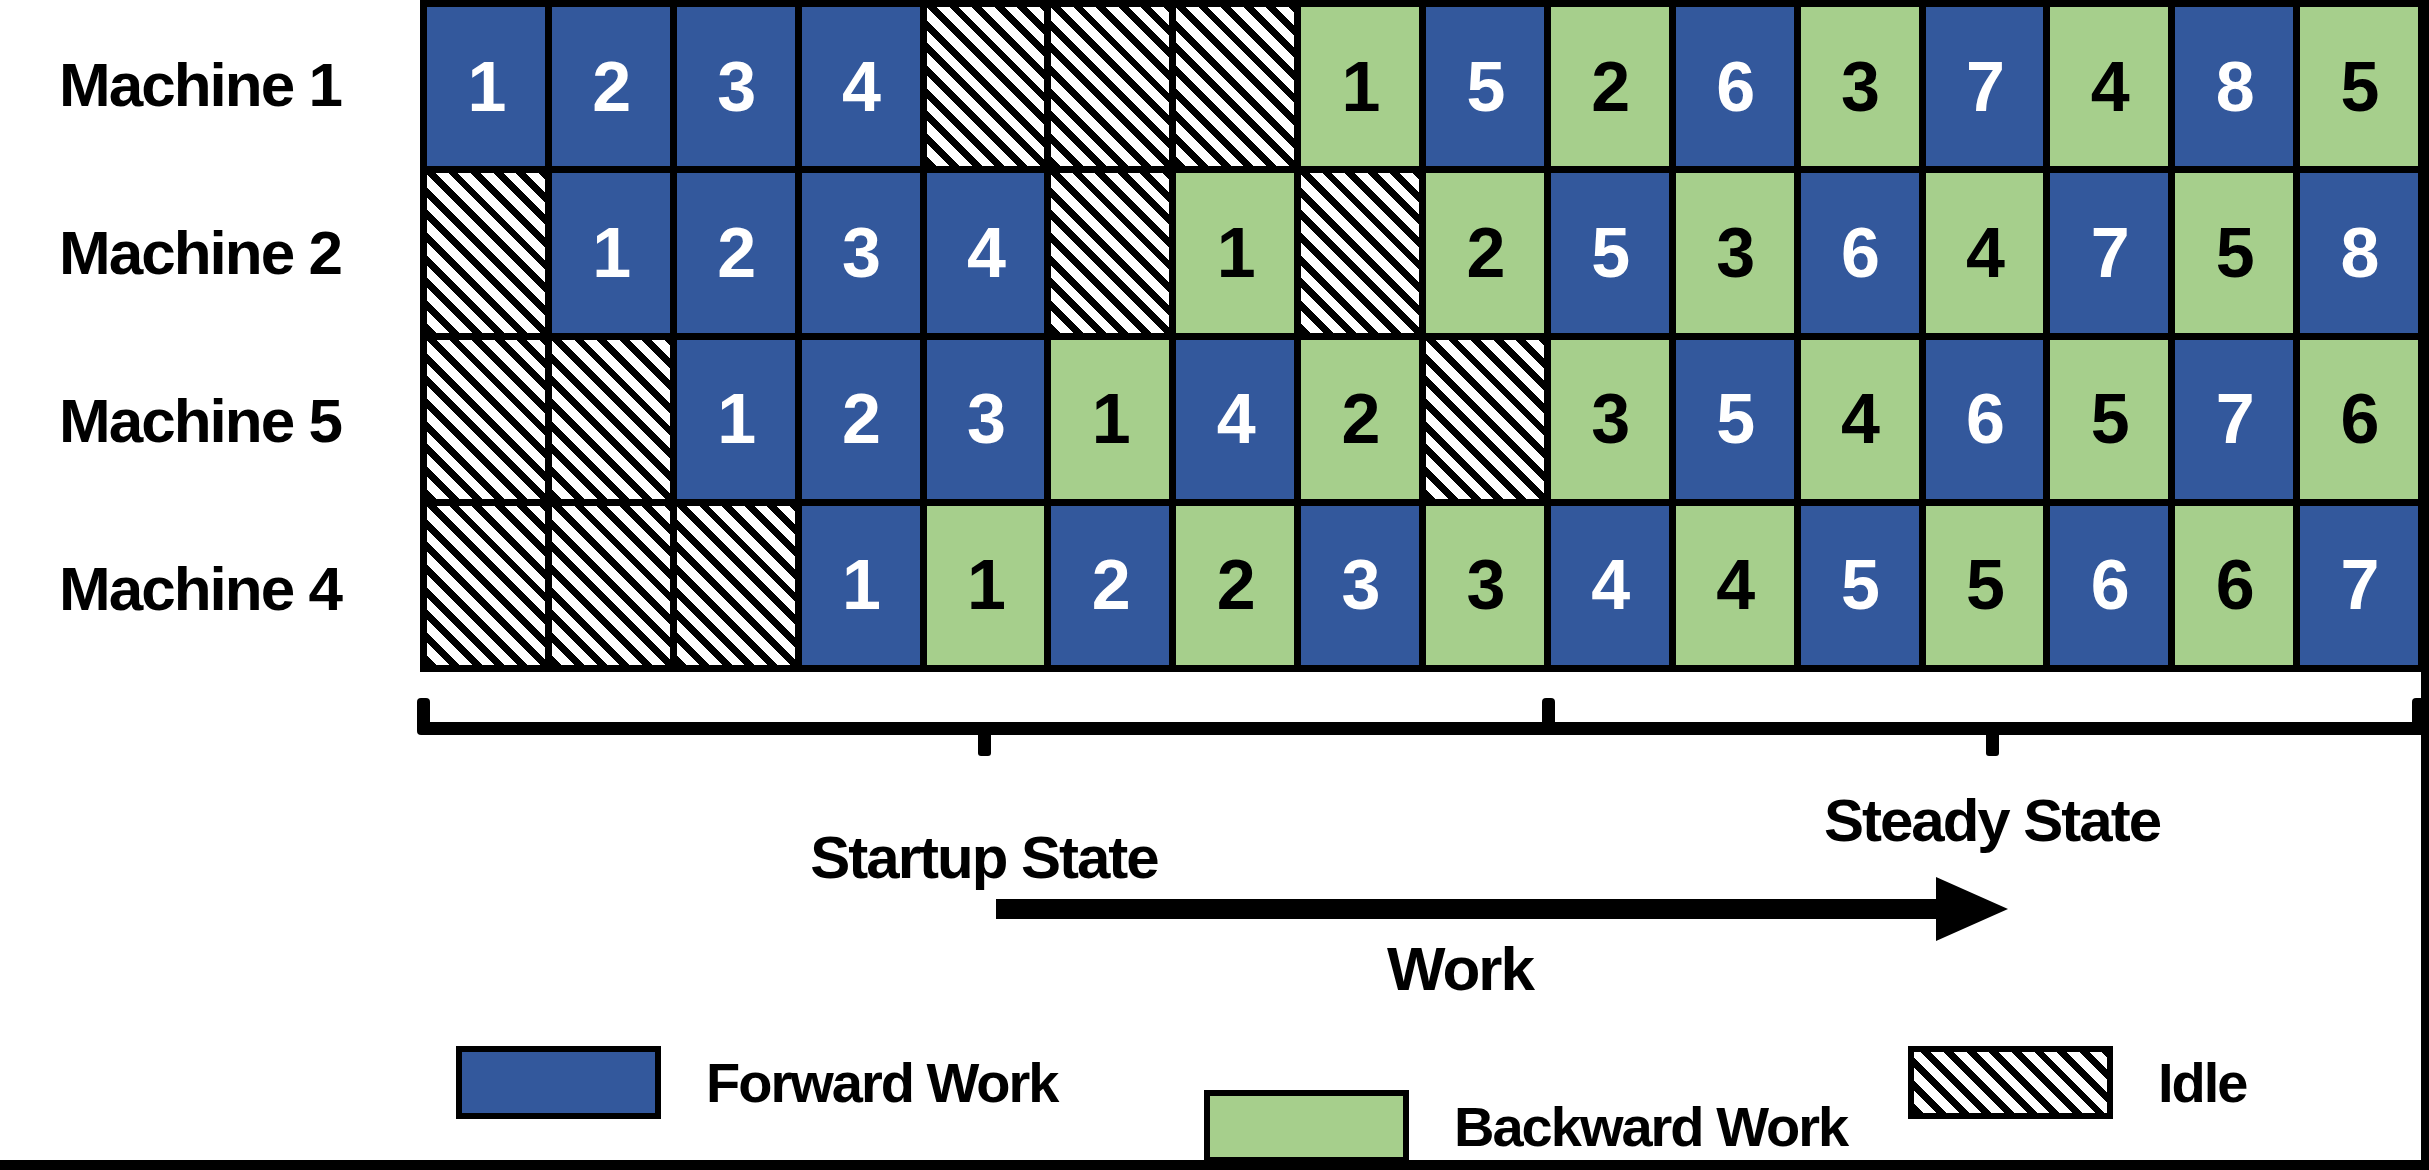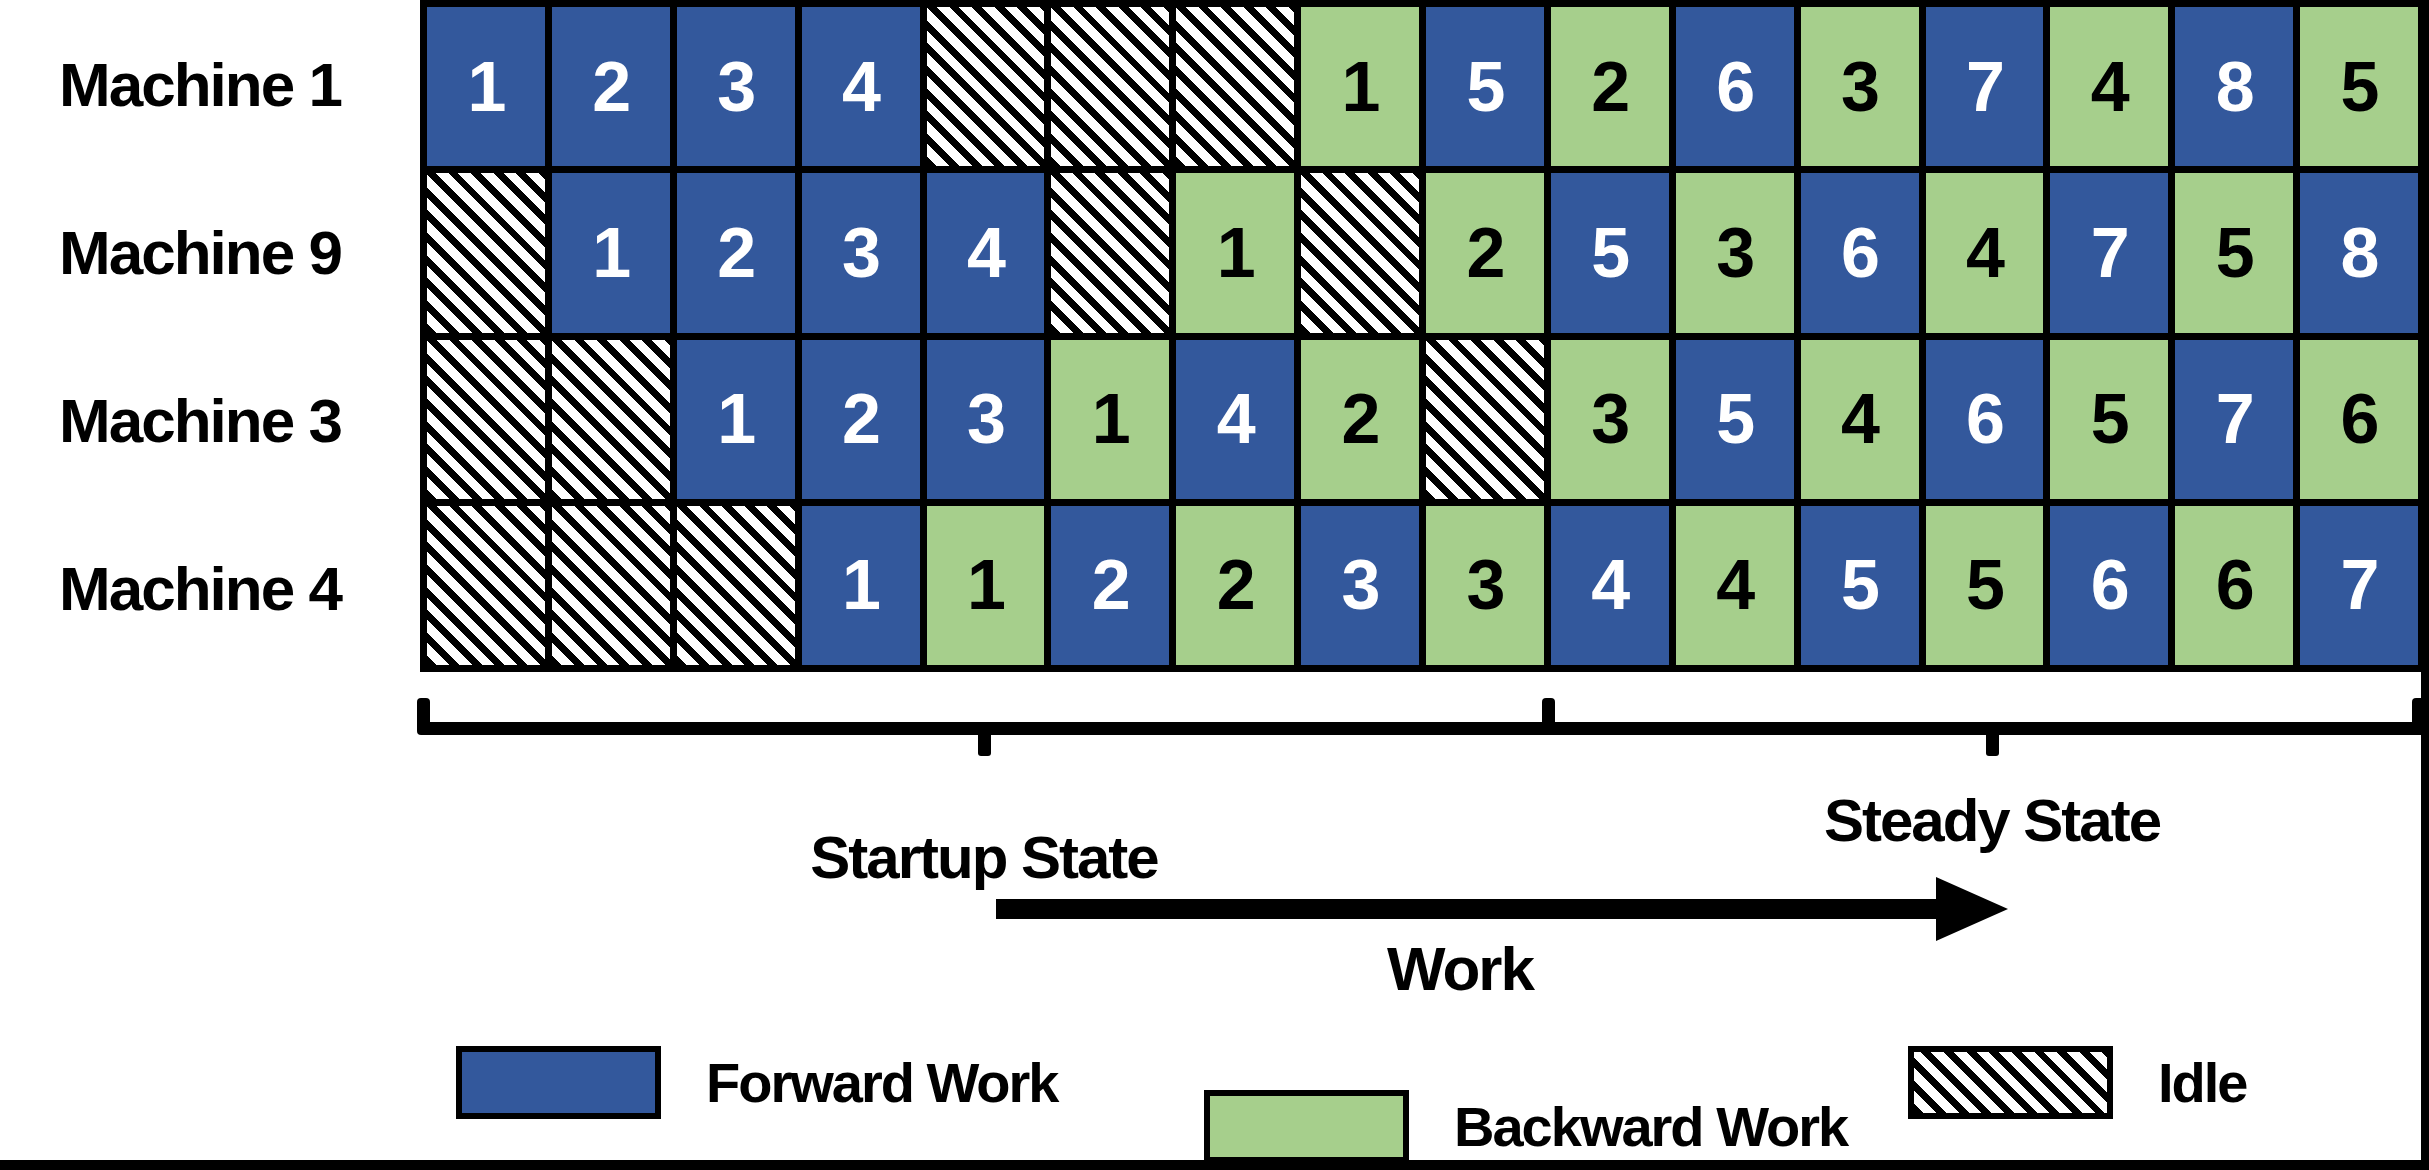--- a/index.html
+++ b/index.html
@@ -91,22 +91,22 @@
   .frame-right { position: absolute; left: 2421px; top: 0; width: 8px; height: 1170px; background: #000; }
   .frame-bottom { position: absolute; left: 0; top: 1160px; width: 2429px; height: 10px; background: #000; }
 </style>
 </head>
 <body>
 
 <div class="stage">
 
   <div class="machine-labels" id="machine-labels">
       <div class="machine-label">Machine 1</div>
-      <div class="machine-label">Machine 9</div>
-      <div class="machine-label">Machine 3</div>
+      <div class="machine-label">Machine 2</div>
+      <div class="machine-label">Machine 5</div>
       <div class="machine-label">Machine 4</div>
     </div>
 
   <div class="grid" id="schedule-grid">
       <div class="cell fwd">1</div>
       <div class="cell fwd">2</div>
       <div class="cell fwd">3</div>
       <div class="cell fwd">4</div>
       <div class="cell idle"></div>
       <div class="cell idle"></div>

